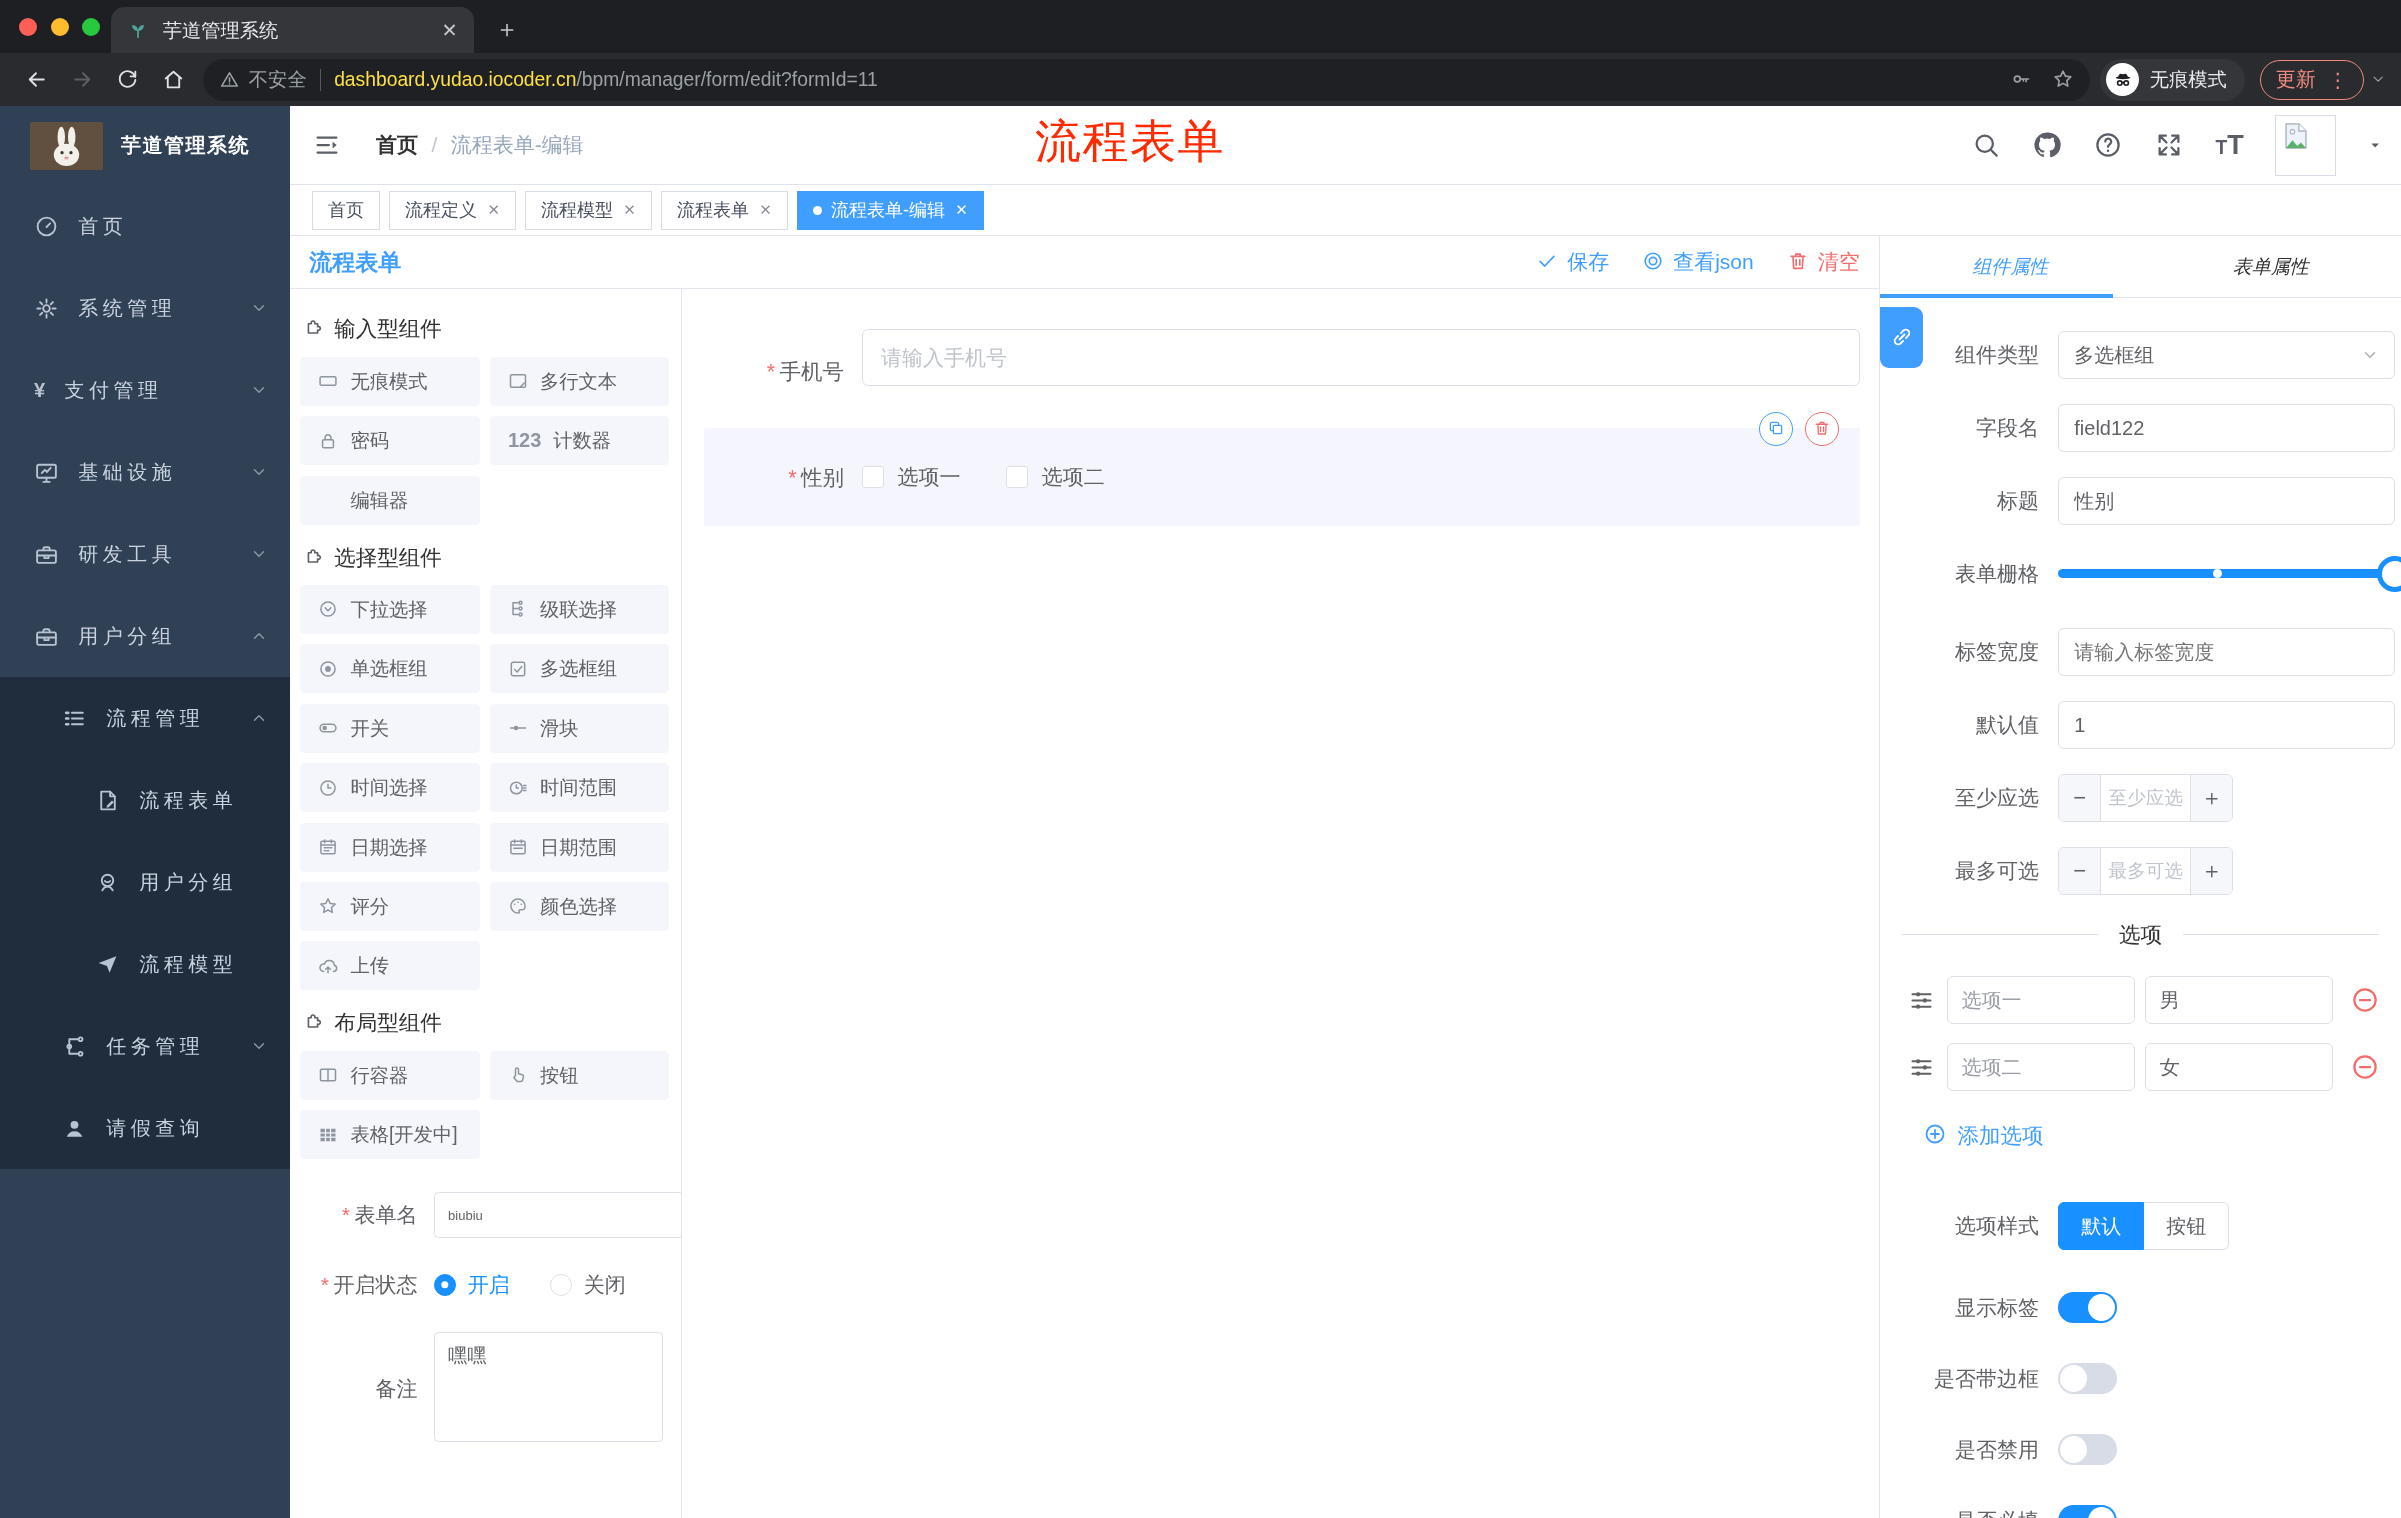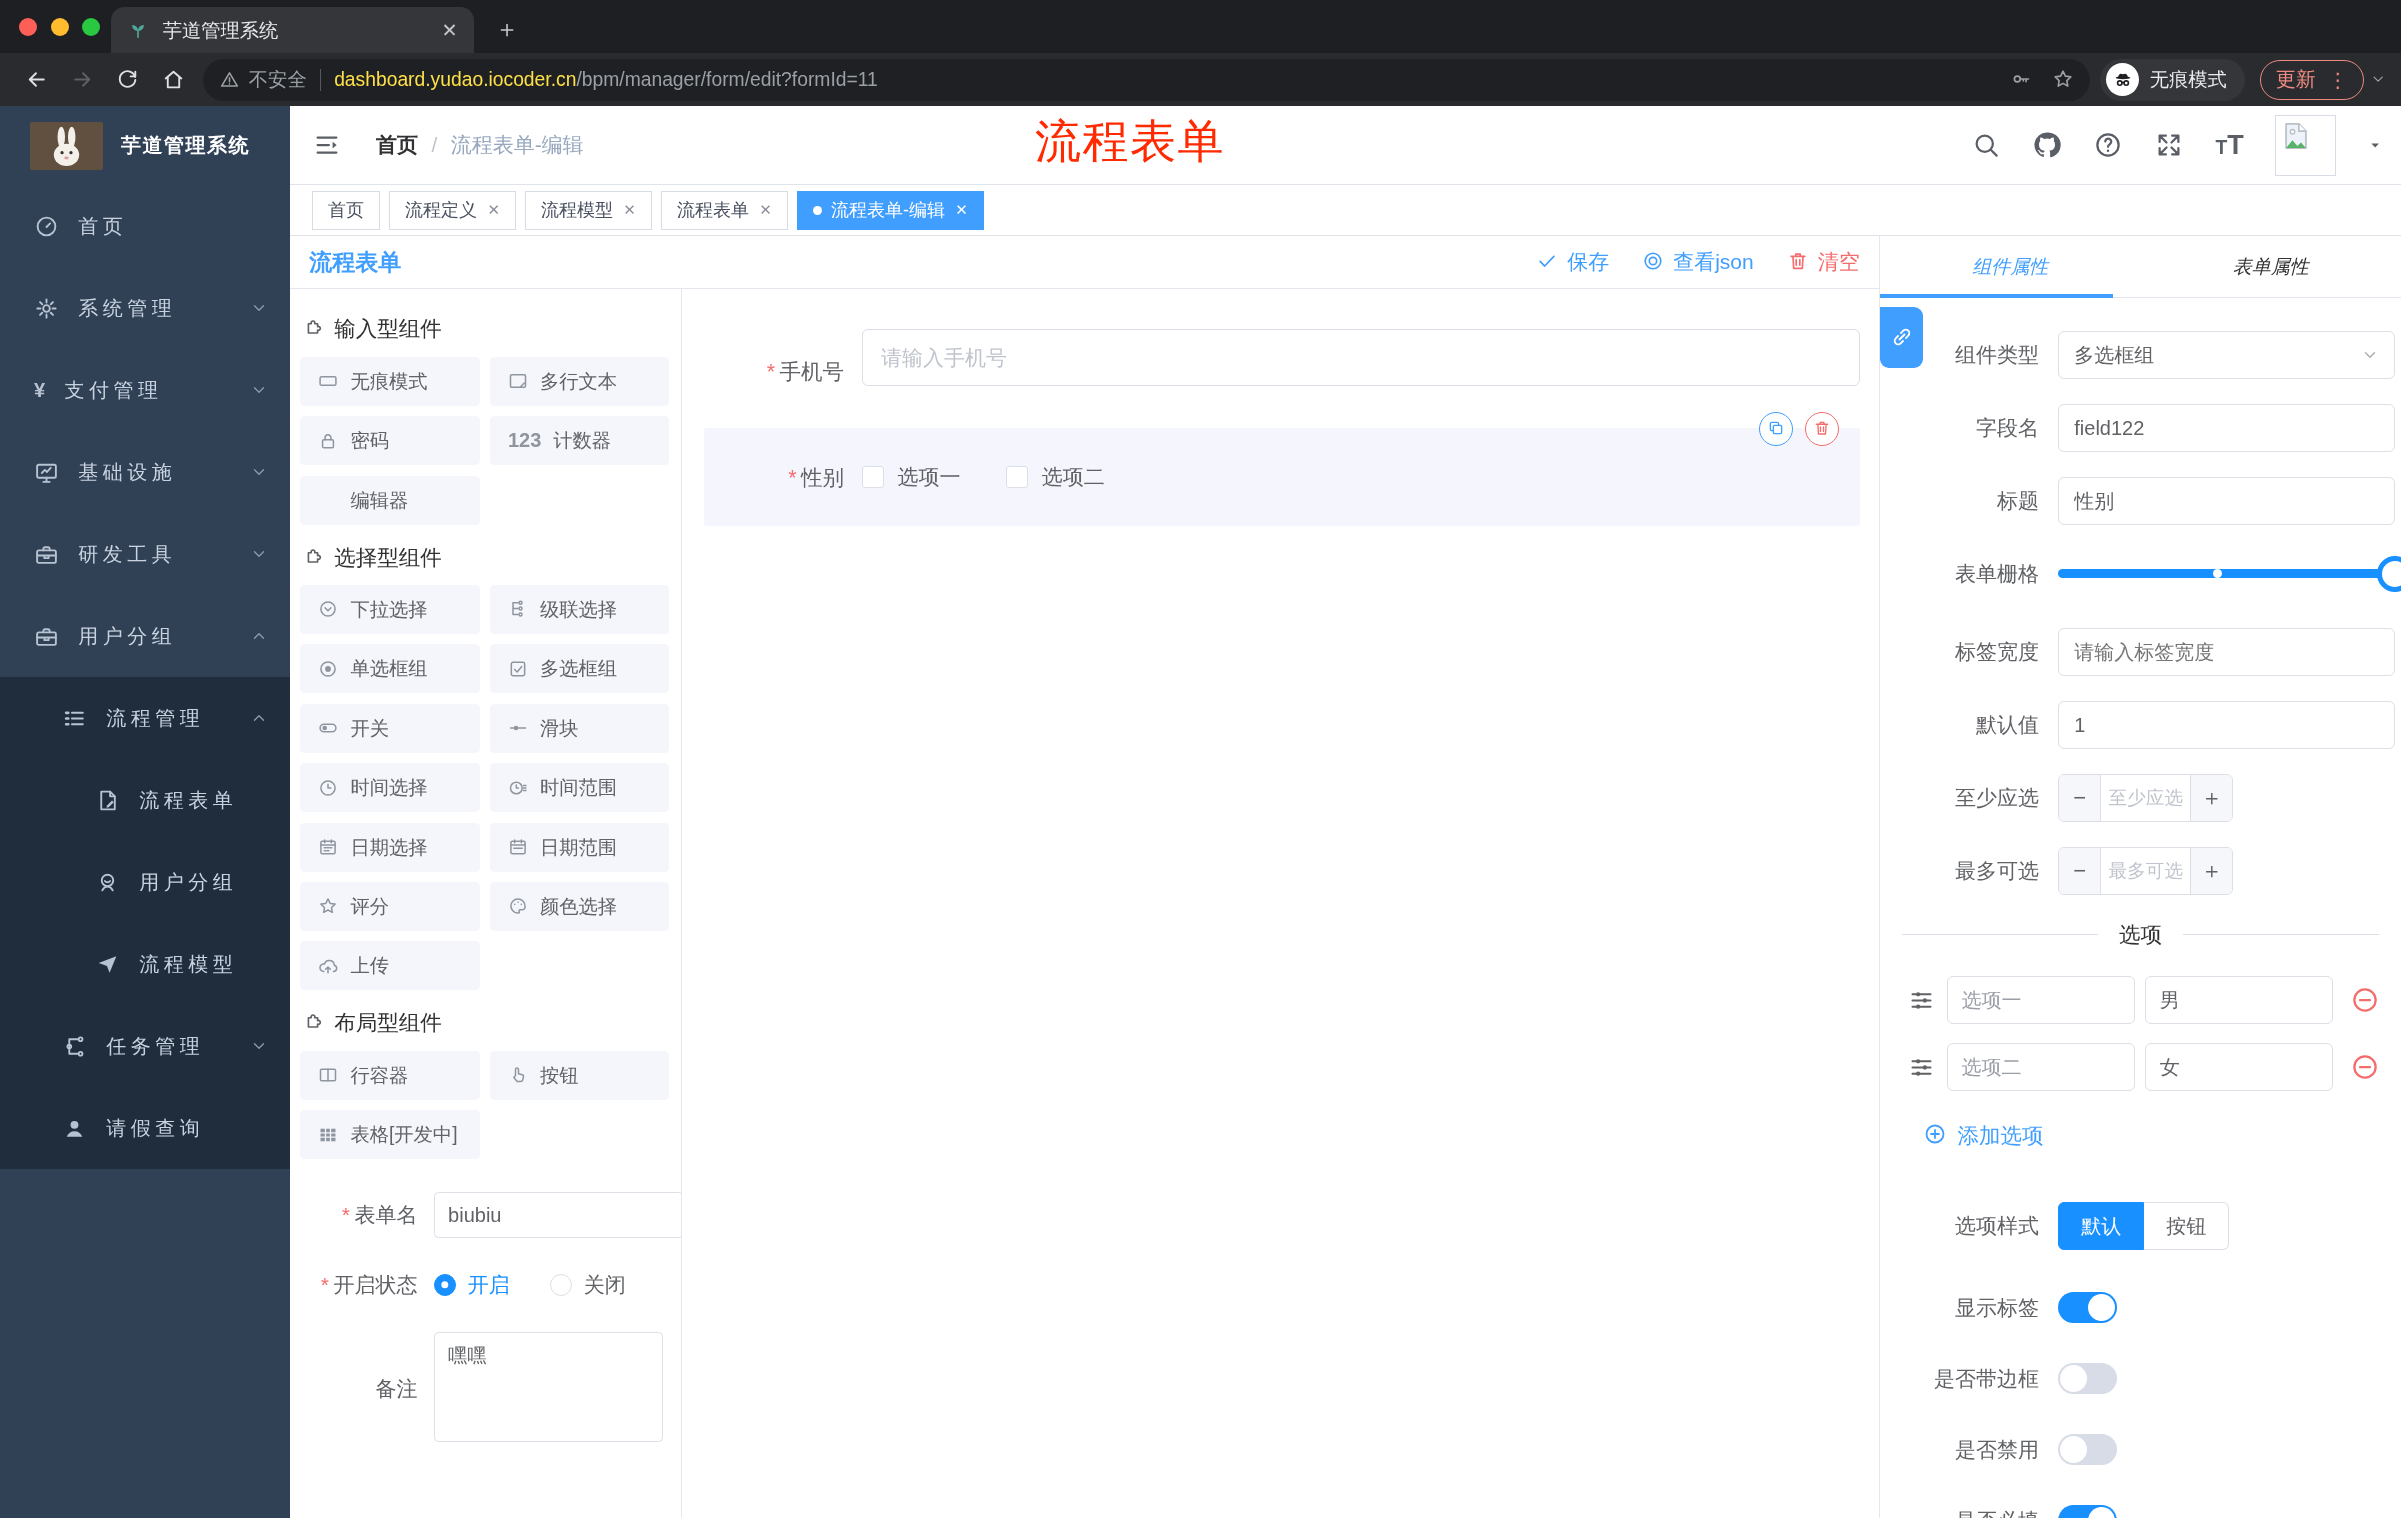--- a/index.html
+++ b/index.html
@@ -102,21 +102,21 @@
   .chip { height:49px; background:#f4f6fc; border-radius:4.5px; display:flex; align-items:center; padding-left:18px;
       font-size:19.3px; color:#606266; cursor:grab; }
   .chip .ic, .chip .tic { font-size:20px; color:#8f959e; margin-right:12px; flex:none; }
   .chip .no-ic { width:32px; flex:none; }
 
   .lp-form { margin-top:33px; }
   .lp-row { display:flex; align-items:center; margin-bottom:33px; }
   .lp-label { width:117px; text-align:right; font-size:21px; color:#606266; flex:none; }
   .req::before { content:"*"; color:#f56c6c; margin-right:4.5px; }
   .lp-ctrl { margin-left:16.3px; }
-  .txt-input { width:249px; height:46px; border:0.7px solid #dcdfe6; border-radius:4.5px; font-size:20px; color:#606266;
+  .txt-input { width:249px; height:46px; border:0.7px solid #dcdfe6; border-radius:4.5px; font-size:13px; color:#606266;
       padding:0 13.4px; font-family:inherit; outline:none; background:#fff; }
   .radio-group { display:flex; align-items:center; gap:40px; }
   .radio-opt { display:flex; align-items:center; gap:12px; font-size:21px; color:#606266; cursor:pointer; }
   .radio-dot { width:22px; height:22px; border-radius:50%; border:0.7px solid #dcdfe6; background:#fff; position:relative; flex:none; }
   .radio-opt.on .radio-dot { background:#1890ff; border-color:#1890ff; }
   .radio-opt.on .radio-dot::after { content:""; position:absolute; left:50%; top:50%; width:7.4px; height:7.4px;
       border-radius:50%; background:#fff; transform:translate(-50%,-50%); }
   .radio-opt.on { color:#1890ff; }
   .remark-area { width:229px; height:110px; border:0.7px solid #dcdfe6; border-radius:4.5px; font-size:19.3px; color:#606266;
       padding:9px 13.4px; font-family:inherit; resize:none; outline:none; }

